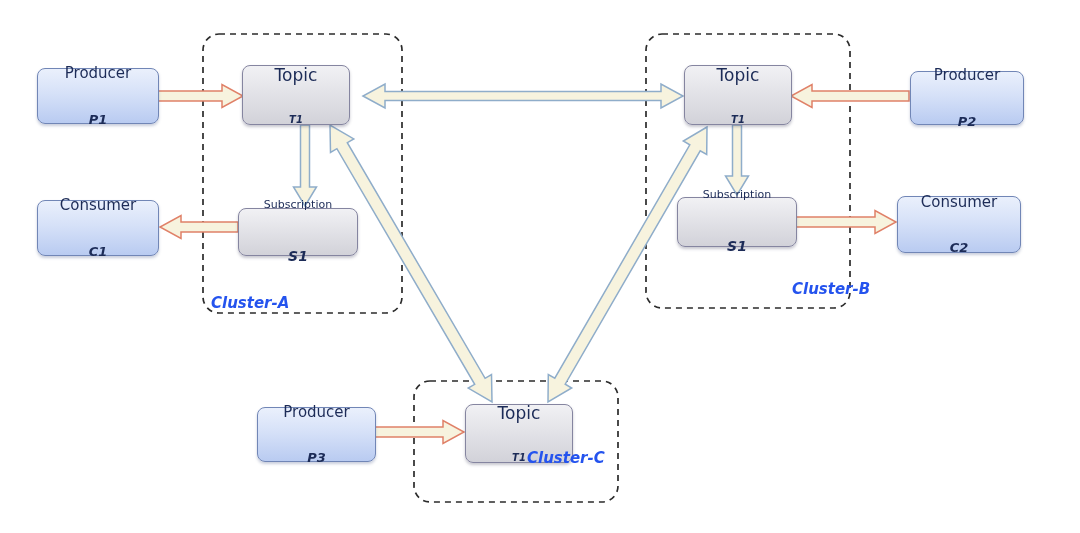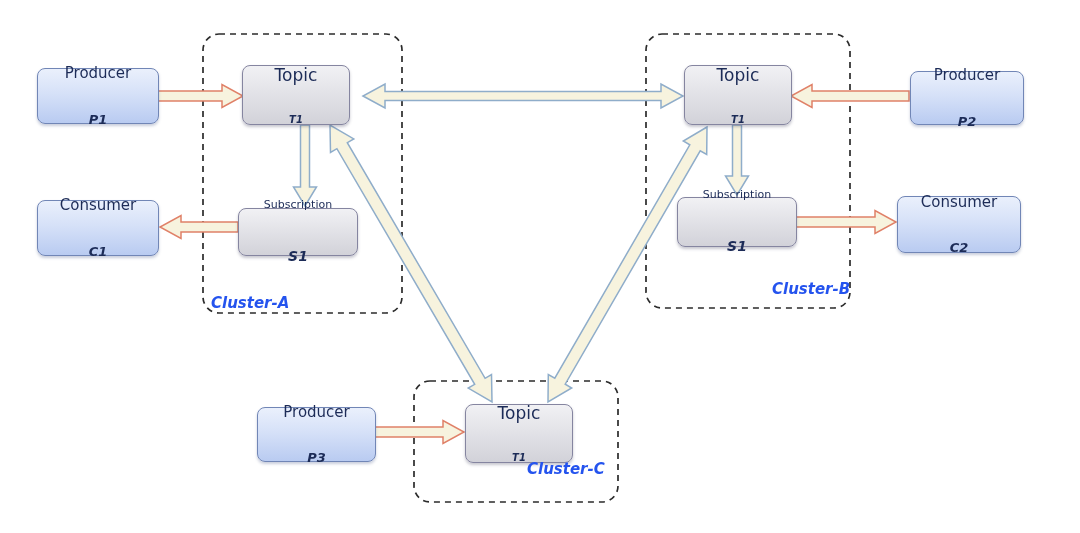--- a/index.html
+++ b/index.html
@@ -116,16 +116,16 @@
     <div class="t1">Producer</div>
     <div class="t2">P3</div>
   </div>
 
   <div class="node gray big" style="left:465px; top:404px; width:106px; height:57px">
     <div class="t1">Topic</div>
     <div class="t2">T1</div>
   </div>
 
   <div class="cluster-label" style="left:211px; top:294px">Cluster-A</div>
-  <div class="cluster-label" style="left:772px; top:280px">Cluster-B</div>
-  <div class="cluster-label" style="left:527px; top:460px">Cluster-C</div>
+  <div class="cluster-label" style="left:792px; top:280px">Cluster-B</div>
+  <div class="cluster-label" style="left:527px; top:449px">Cluster-C</div>
 
 </div>
 
 </body></html>

